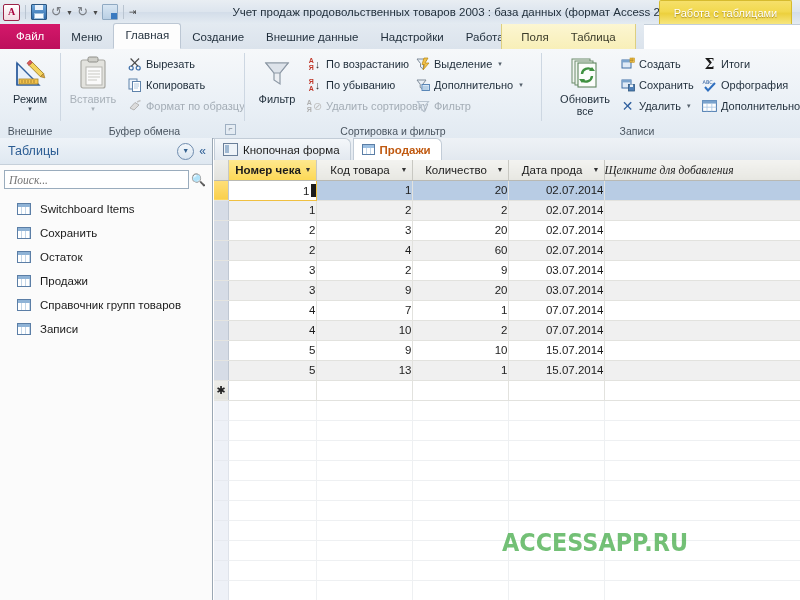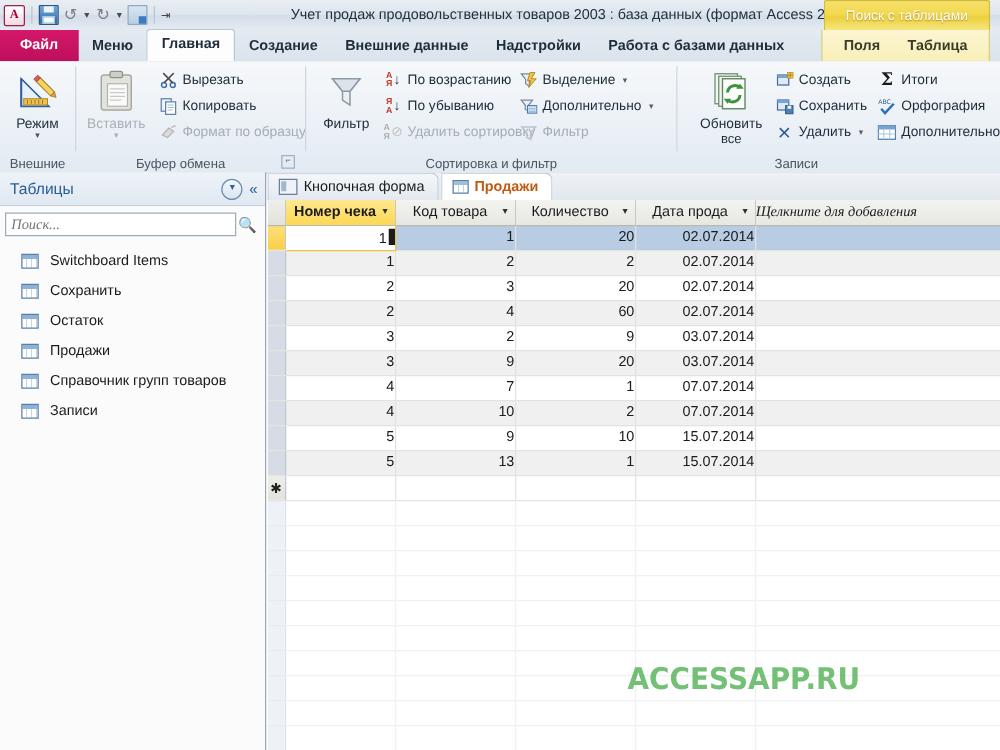--- a/index.html
+++ b/index.html
@@ -48,24 +48,24 @@
     position:absolute;right:8px;top:0;height:24px;min-width:133px;
     background:linear-gradient(180deg,#f6e06a 0%,#f2d94f 45%,#ecd03e 55%,#f7e67e 100%);
     border:1px solid #d6bb2e;border-bottom:none;border-radius:2px 2px 0 0;
     color:#fff;font-size:11px;display:flex;align-items:center;justify-content:center;
     text-shadow:0 1px 1px rgba(120,95,0,.6);
     padding:0 8px;box-sizing:border-box;
   }
 
   
   .tabstrip{
-    position:absolute;left:0;top:24px;width:800px;height:25px;
+    position:absolute;left:0;top:24px;width:644px;height:25px;
     background:linear-gradient(180deg,#e3eaf1 0%,#dbe3ec 100%);
     border-bottom:1px solid #bcc7d4;
-    display:flex;align-items:flex-end;font-weight:bold;
+    display:flex;align-items:flex-end;
   }
   .tab{
     height:24px;line-height:24px;padding:0 11px;font-size:11.5px;color:#1f2d3a;
     cursor:default;white-space:nowrap;
   }
   .tab.file{
     background:linear-gradient(180deg,#d4186a 0%,#bd0f5c 100%);
     color:#fff;padding:0 16px;height:25px;line-height:25px;
   }
   .tab.active{
@@ -239,21 +239,21 @@
       <span class="save-ico"></span>
       <span class="arrow-u">↺</span>
       <span class="tiny-dd">▼</span>
       <span class="arrow-r">↻</span>
       <span class="tiny-dd">▼</span>
       <span class="cust-ico"></span>
       <span class="qat-sep"></span>
       <span class="bar-dd">⇥</span>
     </div>
     <div class="doc-title">Учет продаж продовольственных товаров 2003 : база данных (формат Access 2002 ...</div>
-    <div class="ctx-tab-banner">Поиск с таблицами</div>
+    <div class="ctx-tab-banner">Работа с таблицами</div>
   </div>
 
   <div class="tabstrip">
     <div class="tab file">Файл</div>
     <div class="tab">Меню</div>
     <div class="tab active">Главная</div>
     <div class="tab">Создание</div>
     <div class="tab">Внешние данные</div>
     <div class="tab">Надстройки</div>
     <div class="tab">Работа с базами данных</div>

